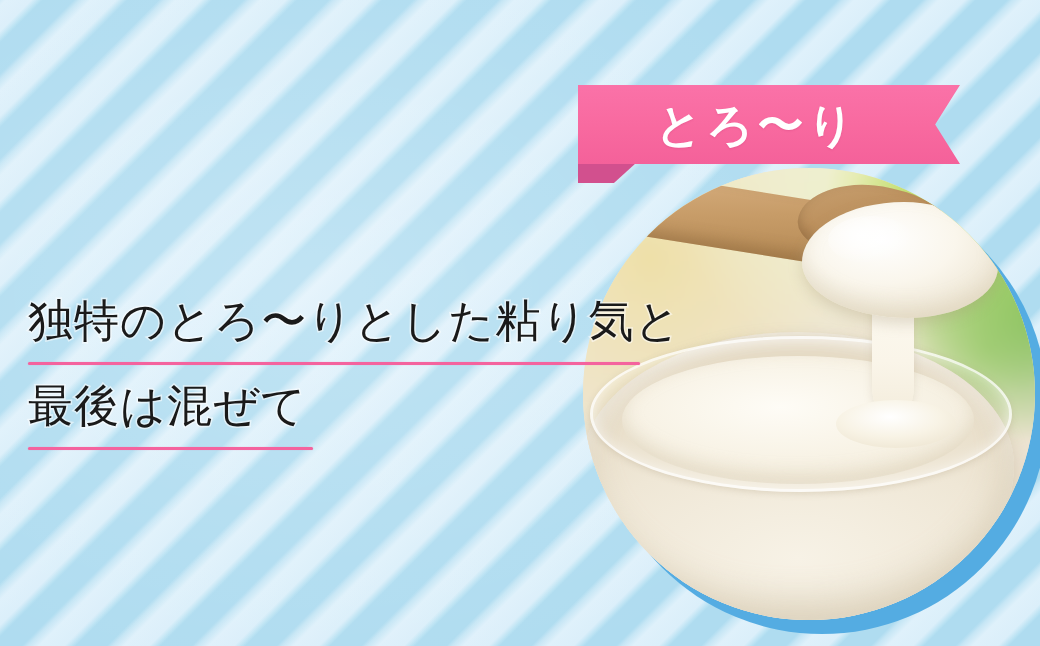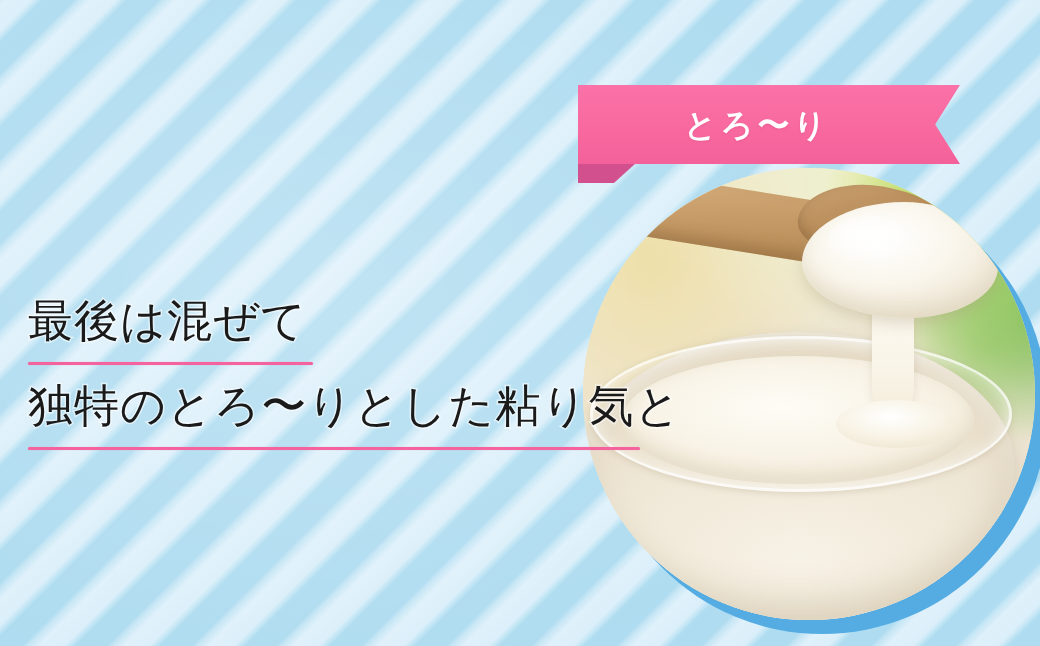--- a/index.html
+++ b/index.html
@@ -220,21 +220,21 @@
     width: 382px;
     height: 79px;
     background: linear-gradient(180deg, #FA72A8 0%, #F8699F 55%, #F4619A 100%);
     clip-path: polygon(0 0, 100% 0, 93.5% 50%, 100% 100%, 0 100%);
     display: flex;
     align-items: center;
     justify-content: center;
   }
   .ribbon-text {
     color: #ffffff;
-    font-size: 32px;
+    font-size: 46px;
     line-height: 1;
     font-weight: 700;
     letter-spacing: 4px;
     padding-right: 24px;
     white-space: nowrap;
     text-shadow: 0 1px 2px rgba(200,60,120,0.28);
   }
 
   
   .copy {
@@ -296,22 +296,22 @@
 
   <div class="ribbon-wrap">
     <div class="ribbon-fold"></div>
     <div class="ribbon">
       <span class="ribbon-text">とろ〜り</span>
     </div>
   </div>
 
   <div class="copy">
     <div class="copy-line">
+      <span class="txt">独特のとろ〜りとした粘り気と</span>
+      <span class="rule rule-2"></span>
+    </div>
+    <div class="copy-line">
       <span class="txt">最後は混ぜて</span>
       <span class="rule rule-1"></span>
     </div>
-    <div class="copy-line">
-      <span class="txt">独特のとろ〜りとした粘り気と</span>
-      <span class="rule rule-2"></span>
-    </div>
   </div>
 
 </div>
 
 </body></html>

